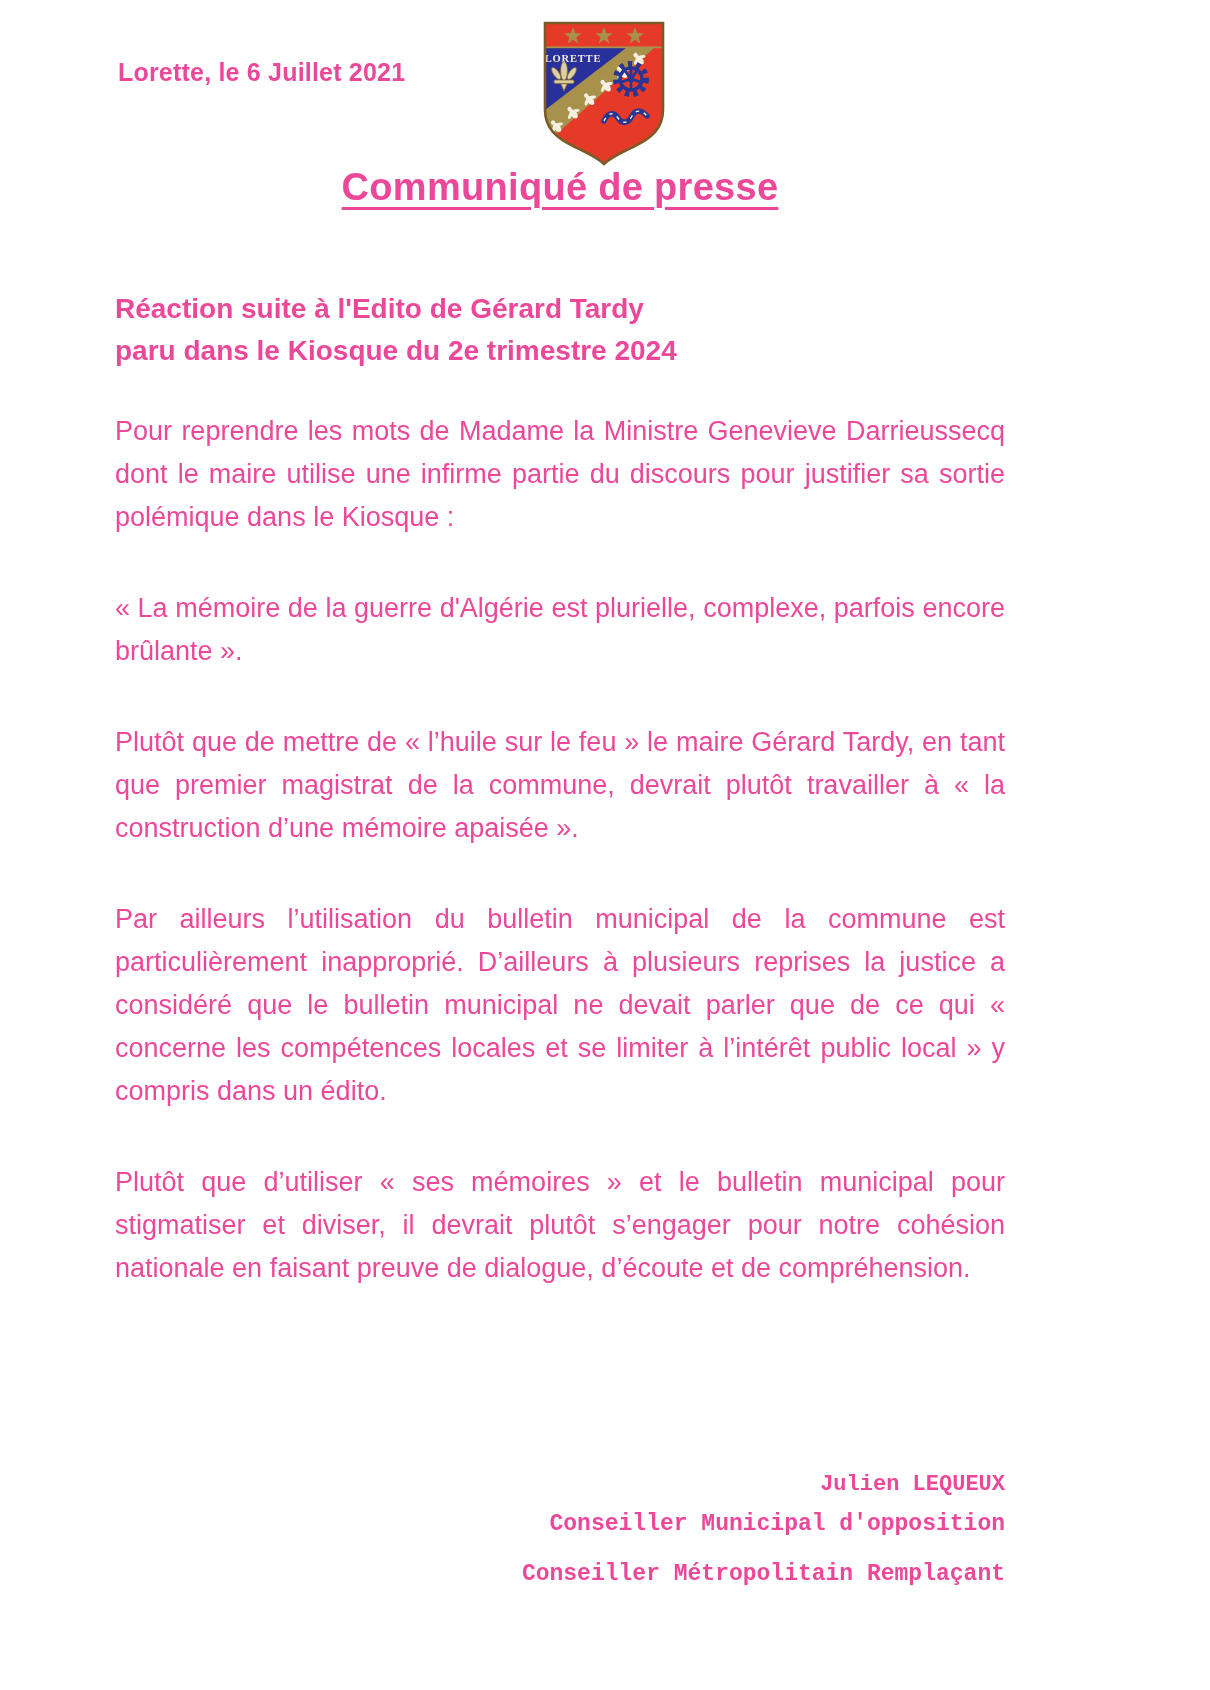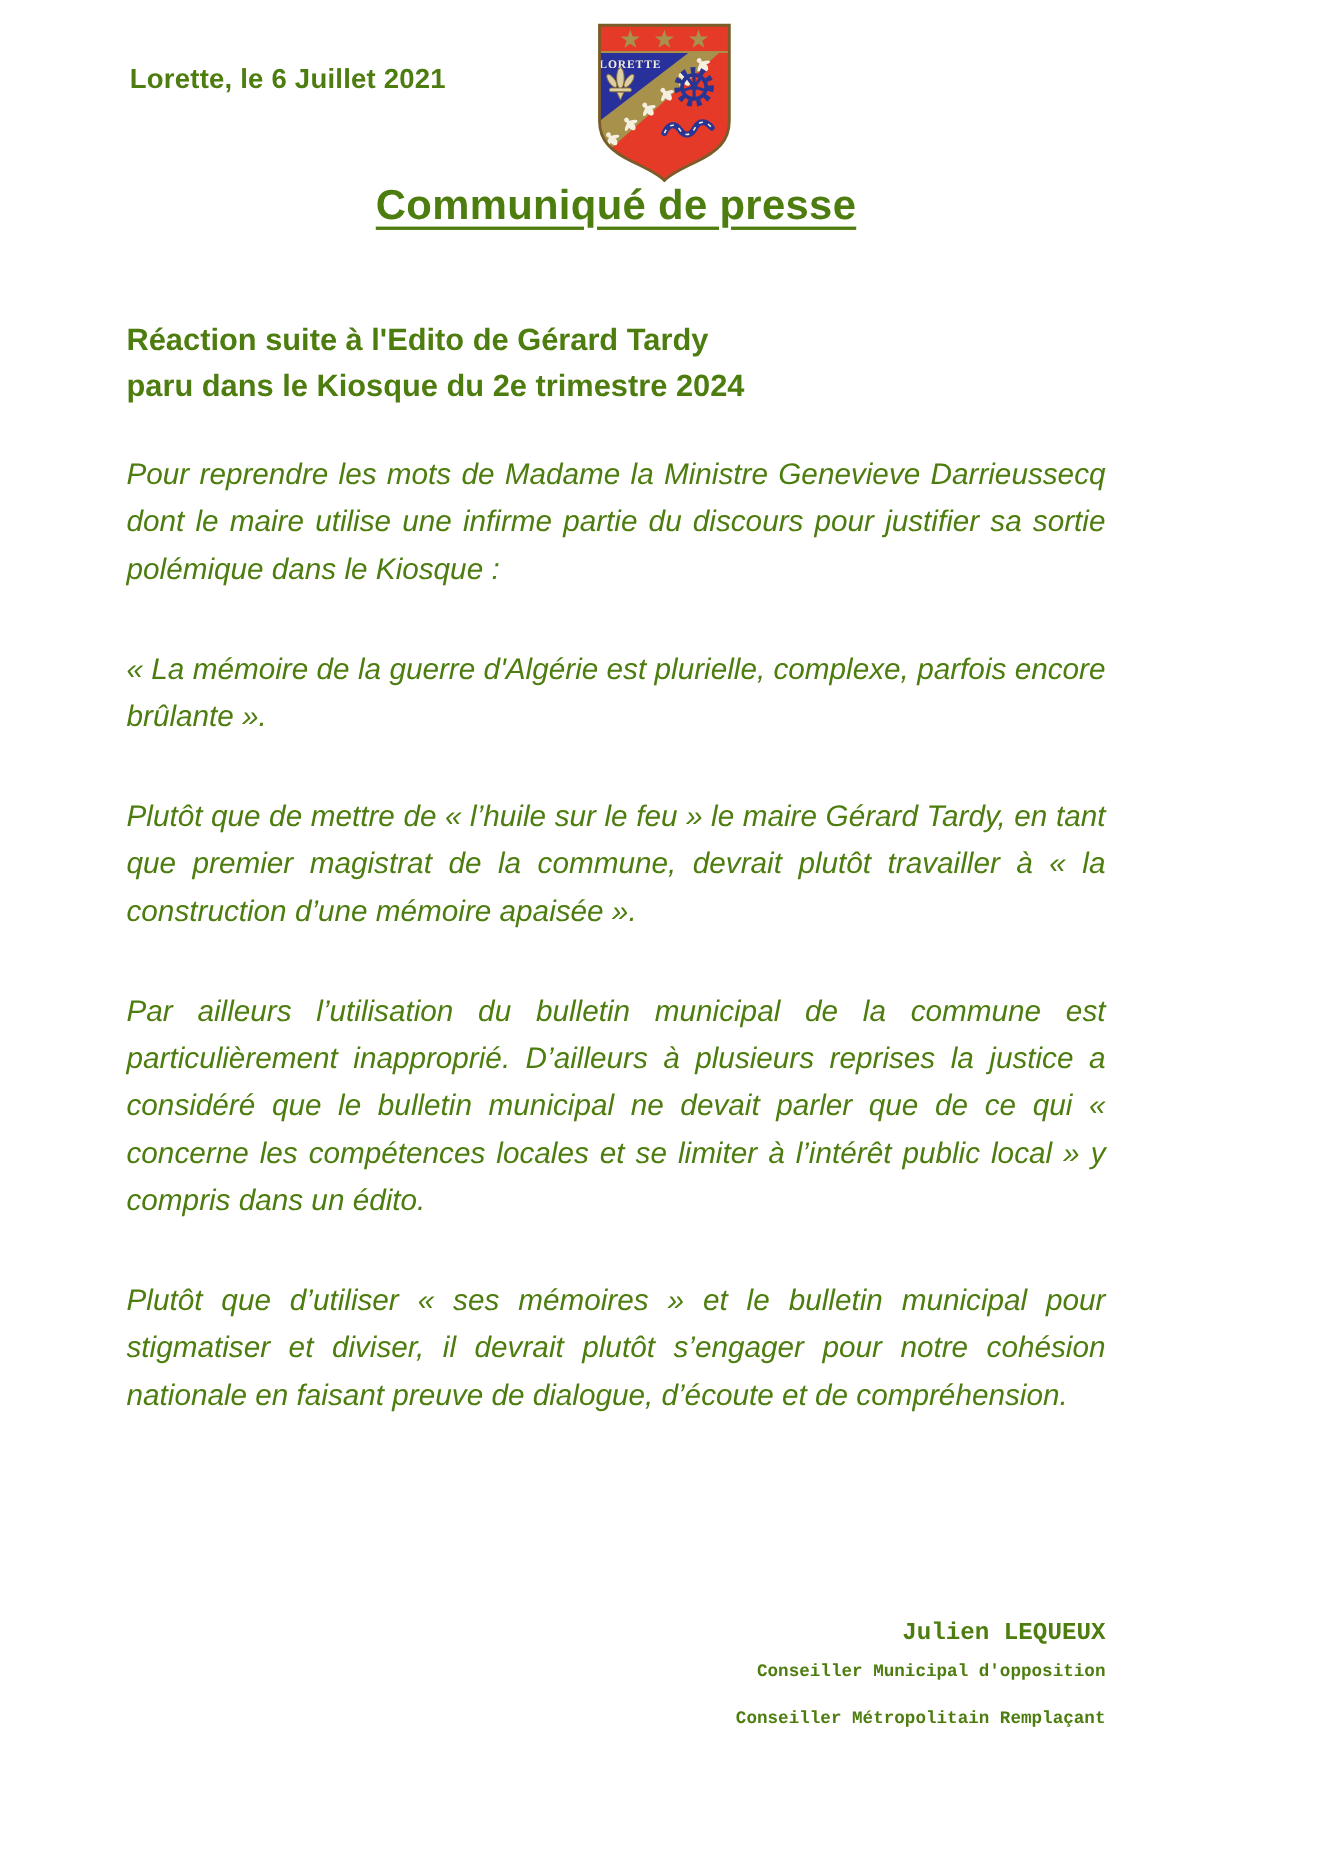--- a/index.html
+++ b/index.html
@@ -1,21 +1,21 @@
 <!DOCTYPE html>
 <html><head>
 <meta charset="utf-8">
 <style>
   html,body{margin:0;padding:0;background:#ffffff;}
   .page{
     position:relative;
     width:1210px;height:1690px;
     background:#ffffff;
     font-family:"Liberation Sans","DejaVu Sans",sans-serif;
-    color:#4d7c0f;
+    color:#ec4899;
     overflow:hidden;
   }
   .date-line{
     position:absolute;left:118px;top:58px;
     font-size:25px;font-weight:bold;letter-spacing:.2px;
   }
   .crest{
     position:absolute;left:540px;top:18px;
     width:128px;height:148px;
   }
@@ -35,38 +35,38 @@
     letter-spacing:.3px;
     text-align:center;
   }
   .subtitle{
     position:absolute;top:288px;left:0;width:100%;
     text-align:left;
     font-size:28px;font-weight:bold;
     line-height:42px;
   }
   .body-text{
-    position:absolute;top:410px;left:0;width:100%;font-style:italic;
+    position:absolute;top:410px;left:0;width:100%;
   }
   .body-text p{
     margin:0 0 48px 0;
     font-size:27px;
     line-height:43px;
     text-align:justify;
   }
   .signature{
     position:absolute;top:1472px;right:205px;
     text-align:right;
     font-family:Liberation Mono, monospace;
   }
   .sig-name{
     font-size:22px;font-weight:bold;margin:0 0 14px 0;
   }
   .sig-role{
-    font-size:16px;font-weight:bold;margin:0 0 24px 0;
+    font-size:23px;font-weight:bold;margin:0 0 24px 0;
   }
 </style>
 </head>
 <body>
 
 <div class="page">
 
   <div class="date-line">Lorette, le 6 Juillet 2021</div>
 
   <svg class="crest" viewBox="0 0 128 148" aria-hidden="true">

